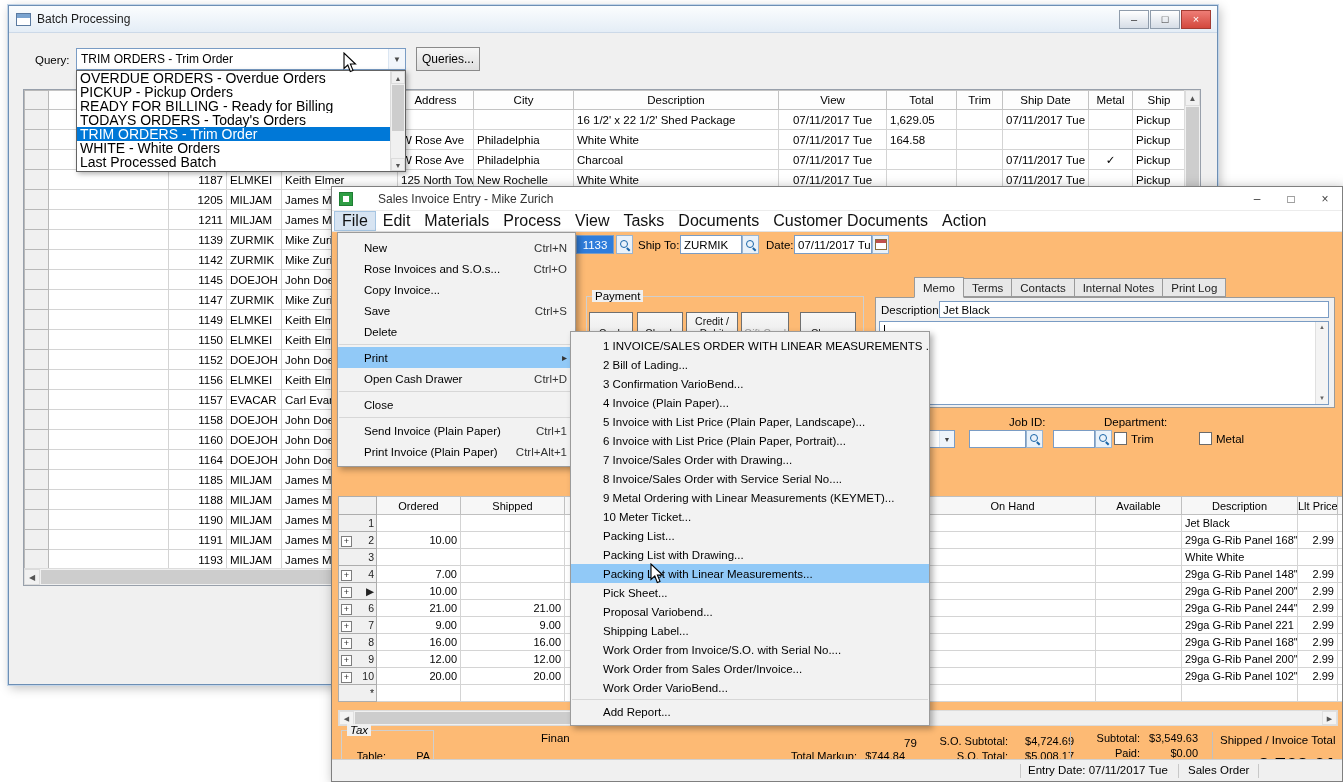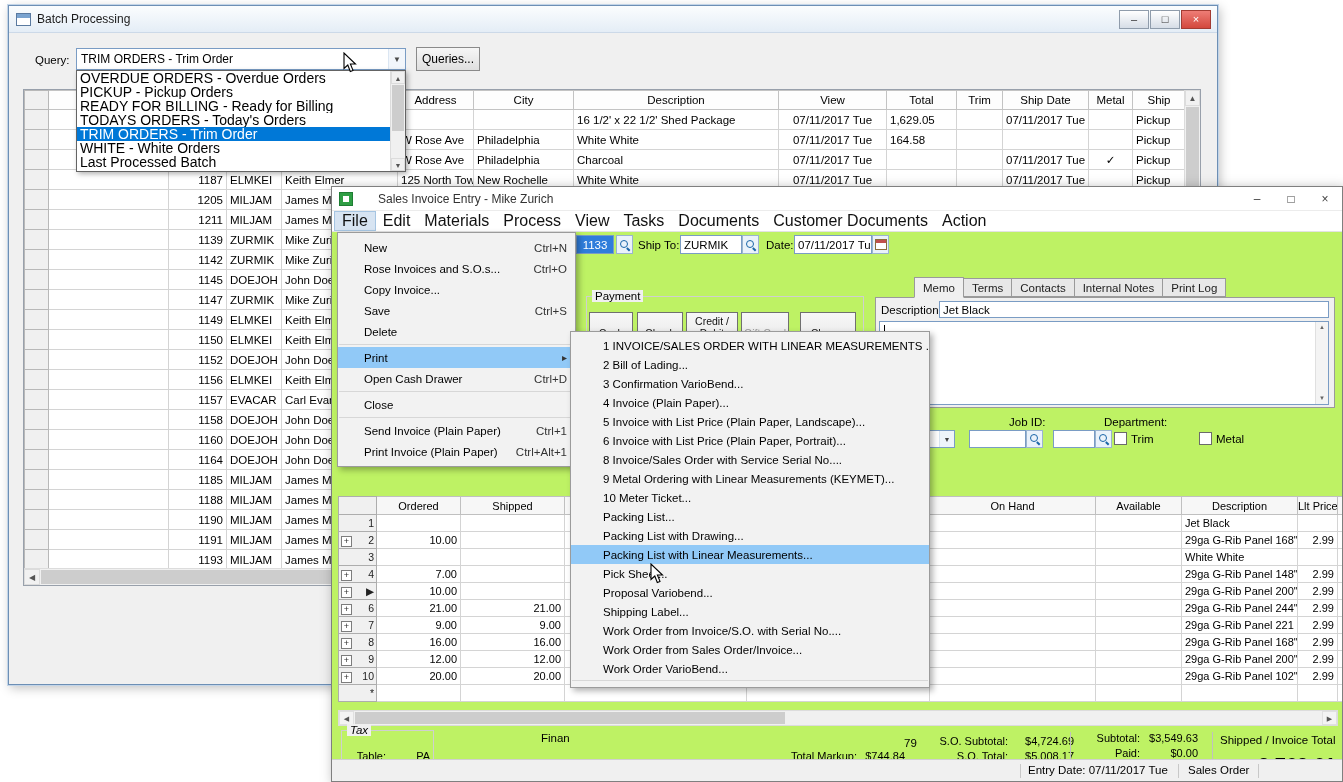--- a/index.html
+++ b/index.html
@@ -66,21 +66,21 @@
   .i-appicon::before { content:""; position:absolute; left:3px; top:3px; right:3px; bottom:3px; background:#fff; }
   .i-title { font-size:12px; margin-left:25px; color:#333; }
   .i-capbtns { margin-left:auto; display:flex; height:100%; }
   .mcap-btn { width:34px; height:100%; display:flex; align-items:center; justify-content:center; font-size:12px; color:#444; background:#fff; border:none; }
 
   #menubar { position:absolute; left:0; top:24px; width:100%; height:21px; background:#ffffff; display:flex; align-items:stretch;
     padding-left:2px; border-bottom:1px solid #e3e3e3; }
   .mb-item { font-size:16px; padding:0 7px; display:flex; align-items:center; color:#111; }
   .mb-item.open { background:#d7e4f2; border:1px solid #a6c5e2; }
 
-  .i-content { position:absolute; left:0; top:45px; right:0; bottom:22px; background:#bef264; }
+  .i-content { position:absolute; left:0; top:45px; right:0; bottom:22px; background:#fdba74; }
 
   .fld { position:absolute; background:#fff; border:1px solid #7a9cc4; font-size:11.5px; padding:0 3px; display:flex; align-items:center; overflow:hidden; white-space:nowrap; }
   .lbl { position:absolute; font-size:11.5px; white-space:nowrap; }
   .sel-field { background:#2f7ddb; color:#fff; }
   .icon-btn { position:absolute; width:17px; height:19px; background:#eaf2fa; border:1px solid #9ab4cf; display:flex; align-items:center; justify-content:center; }
   .mag { position:relative; width:12px; height:12px; display:inline-block; }
   .mag::before { content:""; position:absolute; left:1px; top:1px; width:6px; height:6px; border:1.5px solid #1a66a8; border-radius:50%; }
   .mag::after { content:""; position:absolute; left:8px; top:8px; width:4px; height:1.6px; background:#1a66a8; transform:rotate(45deg); transform-origin:left center; }
   .cal { width:12px; height:11px; border:1px solid #8a6d3b; background:#fff; position:relative; }
   .cal::before { content:""; position:absolute; left:0; top:0; right:0; height:3px; background:#c0504d; }
@@ -991,33 +991,35 @@
         <span class="m-short">Ctrl+Alt+1</span>
       </div>
     </div>
   <div class="menu" id="print-submenu">
       <div class="m-item sub">1 INVOICE/SALES ORDER WITH LINEAR MEASUREMENTS   ...</div>
       <div class="m-item sub">2 Bill of Lading...</div>
       <div class="m-item sub">3 Confirmation VarioBend...</div>
       <div class="m-item sub">4 Invoice (Plain Paper)...</div>
       <div class="m-item sub">5 Invoice with List Price (Plain Paper, Landscape)...</div>
       <div class="m-item sub">6 Invoice with List Price (Plain Paper, Portrait)...</div>
+      <div class="m-item sub">7 Invoice/Sales Order with Drawing...</div>
       <div class="m-item sub">8 Invoice/Sales Order with Service Serial No....</div>
       <div class="m-item sub">9 Metal Ordering with Linear Measurements (KEYMET)...</div>
       <div class="m-item sub">10 Meter Ticket...</div>
       <div class="m-item sub">Packing List...</div>
       <div class="m-item sub">Packing List with Drawing...</div>
       <div class="m-item sub hl">Packing List with Linear Measurements...</div>
       <div class="m-item sub">Pick Sheet...</div>
       <div class="m-item sub">Proposal Variobend...</div>
       <div class="m-item sub">Shipping Label...</div>
       <div class="m-item sub">Work Order from Invoice/S.O. with Serial No....</div>
       <div class="m-item sub">Work Order from Sales Order/Invoice...</div>
       <div class="m-item sub">Work Order VarioBend...</div>
       <div class="m-sep"></div>
+      <div class="m-item sub">Add Report...</div>
     </div>
 </div>
 
 <svg class="cursor" style="left:343px;top:52px" width="14" height="21" viewBox="0 0 14 21">
   <path d="M1 1 L1 16.5 L4.8 13 L7.3 19.5 L10 18.4 L7.4 12 L12.5 12 Z" fill="#ffffff" stroke="#000000" stroke-width="1.1"></path>
 </svg>
 <svg class="cursor" style="left:650px;top:563px" width="14" height="21" viewBox="0 0 14 21">
   <path d="M1 1 L1 16.5 L4.8 13 L7.3 19.5 L10 18.4 L7.4 12 L12.5 12 Z" fill="#ffffff" stroke="#000000" stroke-width="1.1"></path>
 </svg>
 

